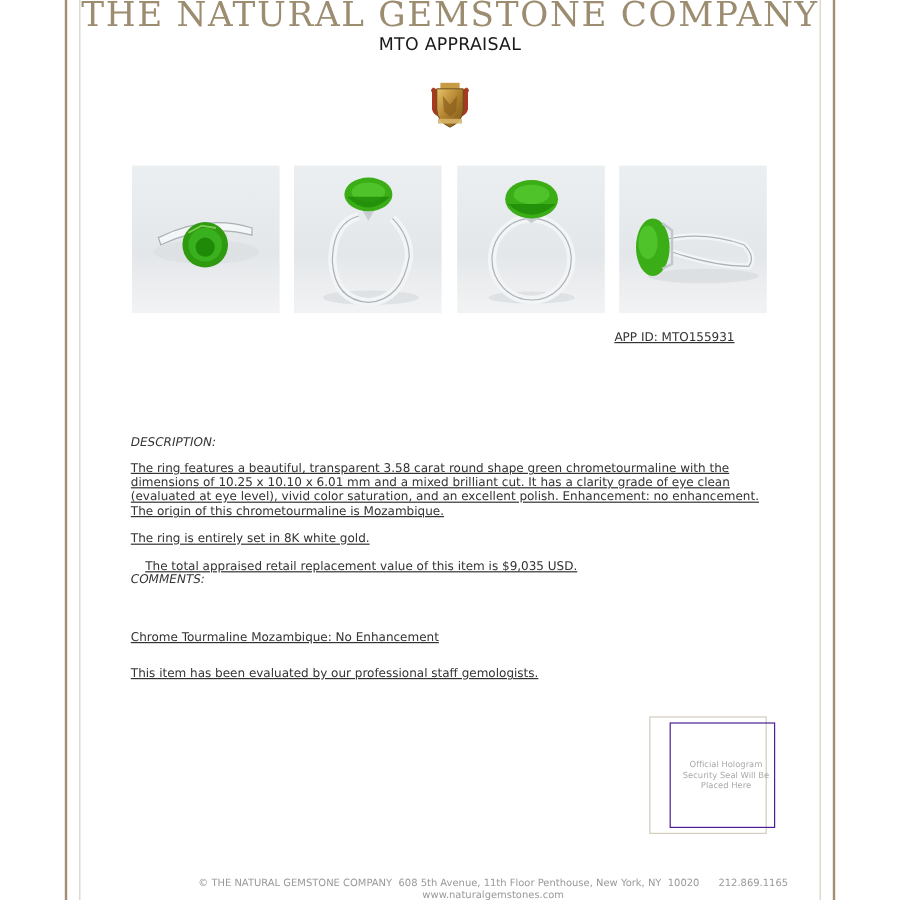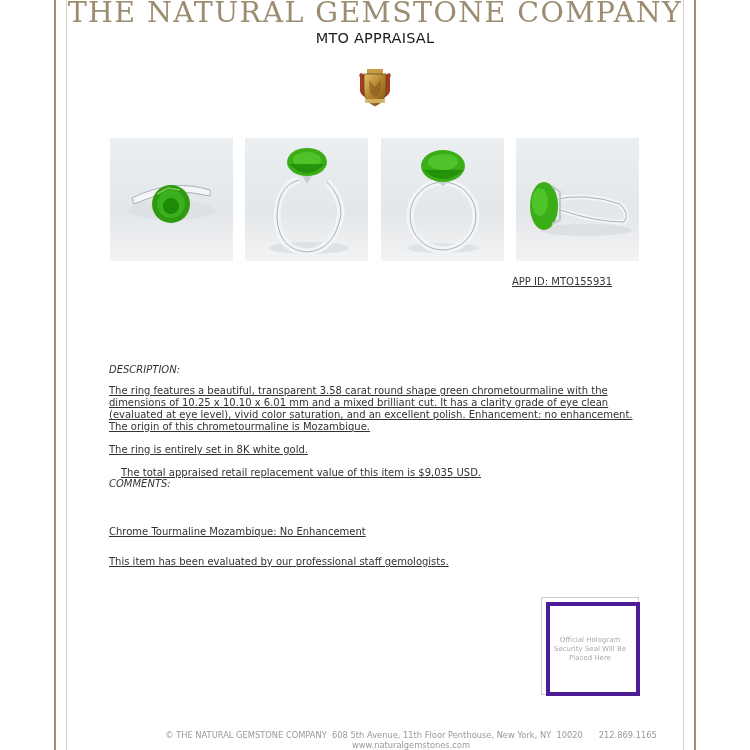--- a/index.html
+++ b/index.html
@@ -7,21 +7,21 @@
   .border-thick { position:absolute; top:0; bottom:0; width:2px; background:#a08f74; }
   .border-thin  { position:absolute; top:0; bottom:0; width:1px; background:#d8d0c2; }
   .title { position:absolute; left:0; width:750px; top:-4px; text-align:center; font-family:"DejaVu Serif", serif; font-size:28.5px; letter-spacing:1.4px; color:#9c8c70; white-space:nowrap; }
   .subtitle { position:absolute; left:0; width:750px; top:30px; text-align:center; font-family:"DejaVu Sans", sans-serif; font-size:14.5px; color:#1a1a1a; letter-spacing:0.2px; }
   .crest { position:absolute; left:356px; top:67px; width:38px; height:42px; }
   .photo { position:absolute; top:138px; width:123px; height:123px; background:linear-gradient(180deg,#eceff1 0%,#e4e7ea 60%,#f2f3f4 100%); overflow:hidden; }
   .app-id { position:absolute; left:512px; top:276px; font-size:10px; color:#333;text-decoration:underline; }
   .section-label { position:absolute; left:109px; font-size:10px; color:#333;font-style:italic; }
   .para { position:absolute; left:109px; width:540px; font-size:10px; line-height:12px; color:#333;text-decoration:underline; }
   .seal-outer { position:absolute; left:541px; top:597px; width:96px; height:96px; border:1px solid #d3ccbf; }
-  .seal-inner { position:absolute; left:4px; top:4px; width:86px; height:86px; border:4px solid #4c1d95; display:flex; align-items:center; justify-content:flex-start; text-align:center; }
+  .seal-inner { position:absolute; left:16px; top:4px; width:86px; height:86px; border:1px solid #4c1d95; display:flex; align-items:center; justify-content:flex-end; text-align:center; }
   .seal-text { font-size:7px; line-height:9px; color:#aaa; width:80px; }
   .footer { position:absolute; left:0; width:750px; text-align:center; font-size:8.3px; color:#999; white-space:pre;margin-left:36px; }
 </style>
 </head>
 <body>
 
 <div class="border-thick" style="left:54px;"></div>
 <div class="border-thin" style="left:66px;"></div>
 <div class="border-thin" style="left:683px;"></div>
 <div class="border-thick" style="left:694px;"></div>

